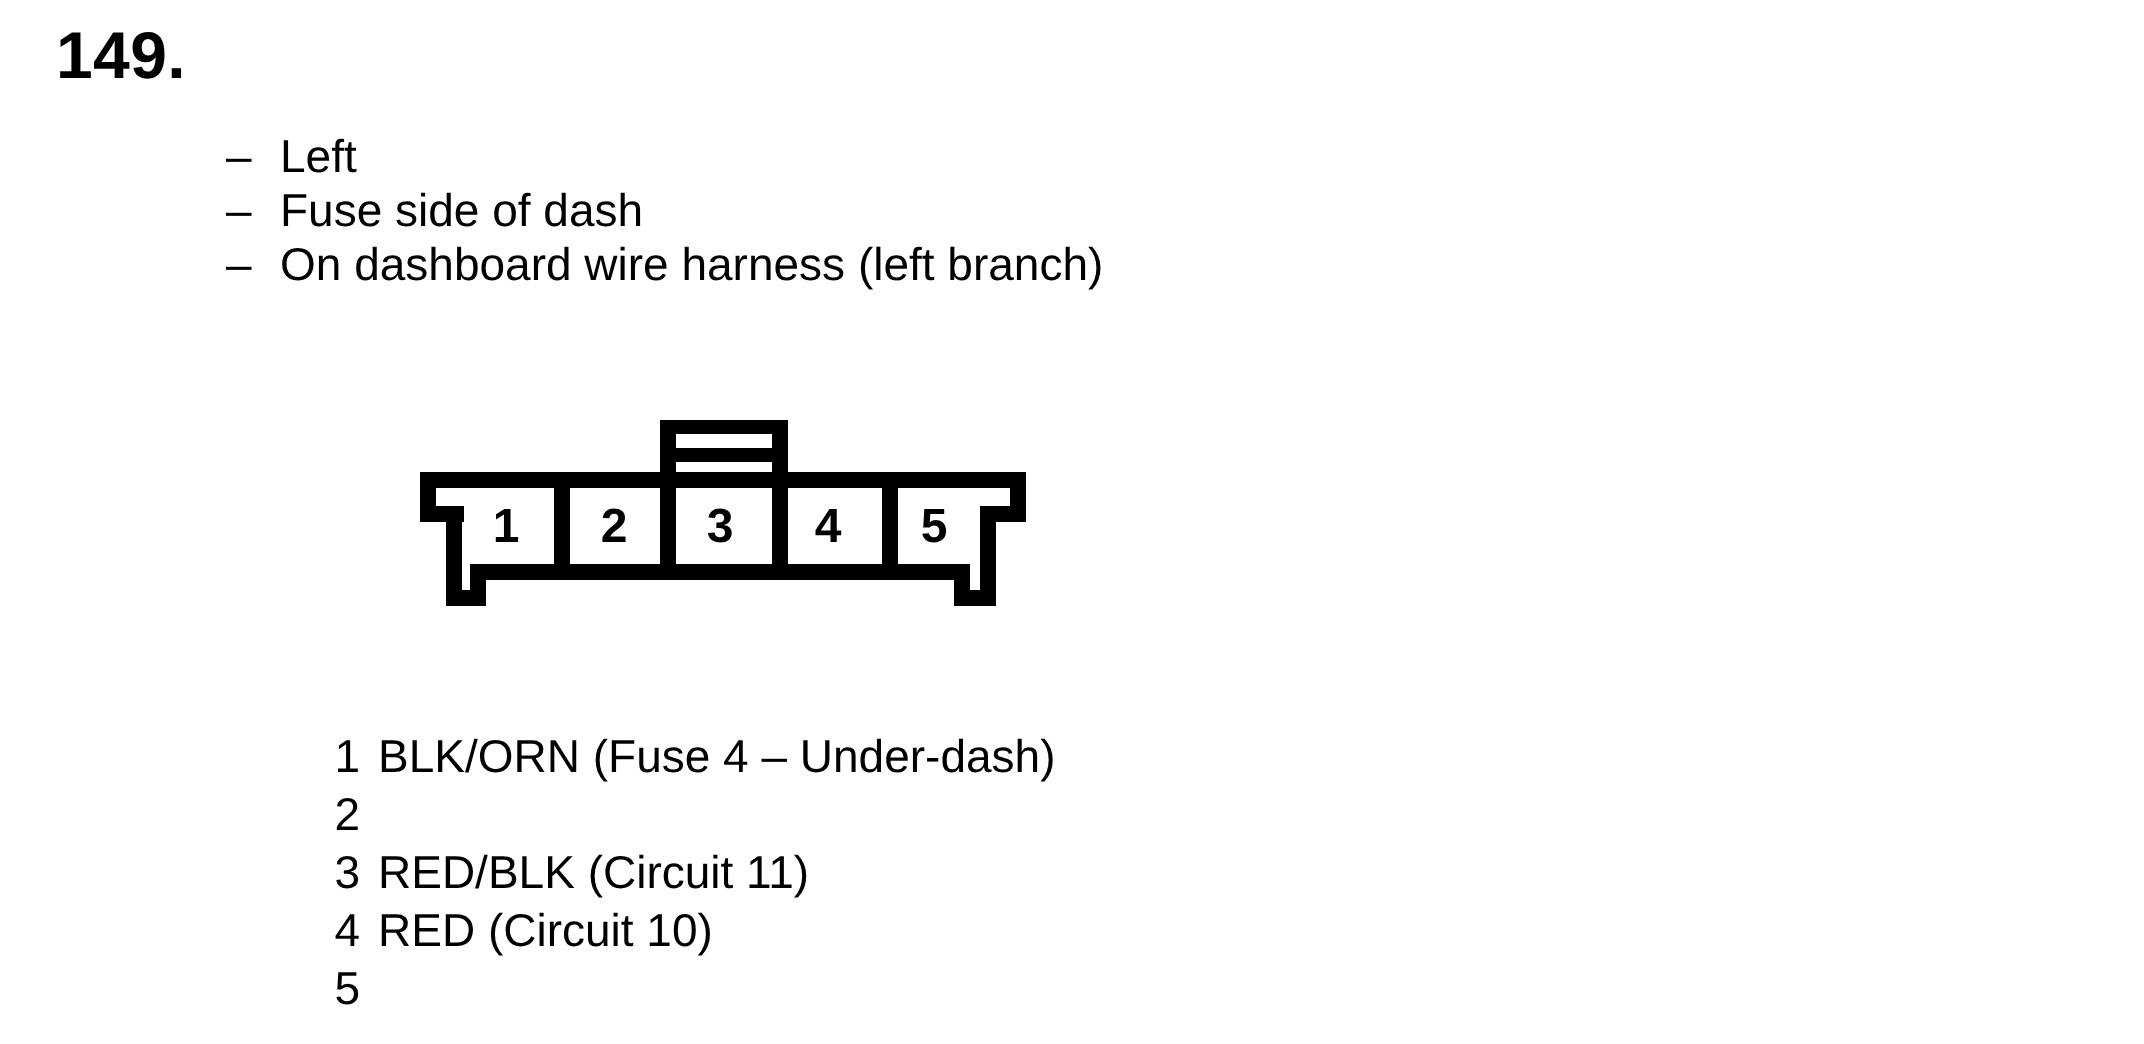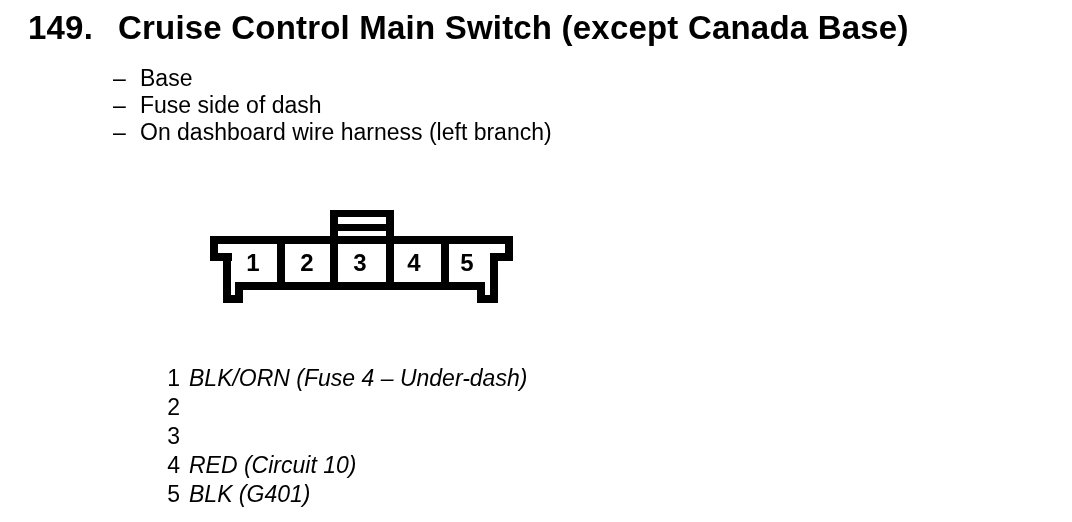--- a/index.html
+++ b/index.html
@@ -72,37 +72,35 @@
     display: flex;
     white-space: nowrap;
   }
   .pin-num {
     width: 13px;
     flex: 0 0 auto;
     text-align: right;
   }
   .pin-desc {
     margin-left: 9px;
-    font-style: italic;
   }
 </style>
 </head>
 <body>
 
 <div class="page">
 
   <div class="title-row">
     <span class="title-num">149.</span>
-    <span class="title-text">Cruise Control Main Switch (except Canada Base)</span>
   </div>
 
   <div class="attr-list">
     <div class="attr-row">
       <span class="attr-marker">–</span>
-      <span class="attr-text">Base</span>
+      <span class="attr-text">Left</span>
     </div>
     <div class="attr-row">
       <span class="attr-marker">–</span>
       <span class="attr-text">Fuse side of dash</span>
     </div>
     <div class="attr-row">
       <span class="attr-marker">–</span>
       <span class="attr-text">On dashboard wire harness (left branch)</span>
     </div>
   </div>
@@ -144,24 +142,24 @@
   <div class="pin-list">
     <div class="pin-row">
       <span class="pin-num">1</span>
       <span class="pin-desc">BLK/ORN (Fuse 4 – Under-dash)</span>
     </div>
     <div class="pin-row">
       <span class="pin-num">2</span>
     </div>
     <div class="pin-row">
       <span class="pin-num">3</span>
+      <span class="pin-desc">RED/BLK (Circuit 11)</span>
     </div>
     <div class="pin-row">
       <span class="pin-num">4</span>
       <span class="pin-desc">RED (Circuit 10)</span>
     </div>
     <div class="pin-row">
       <span class="pin-num">5</span>
-      <span class="pin-desc">BLK (G401)</span>
     </div>
   </div>
 
 </div>
 
 </body></html>

